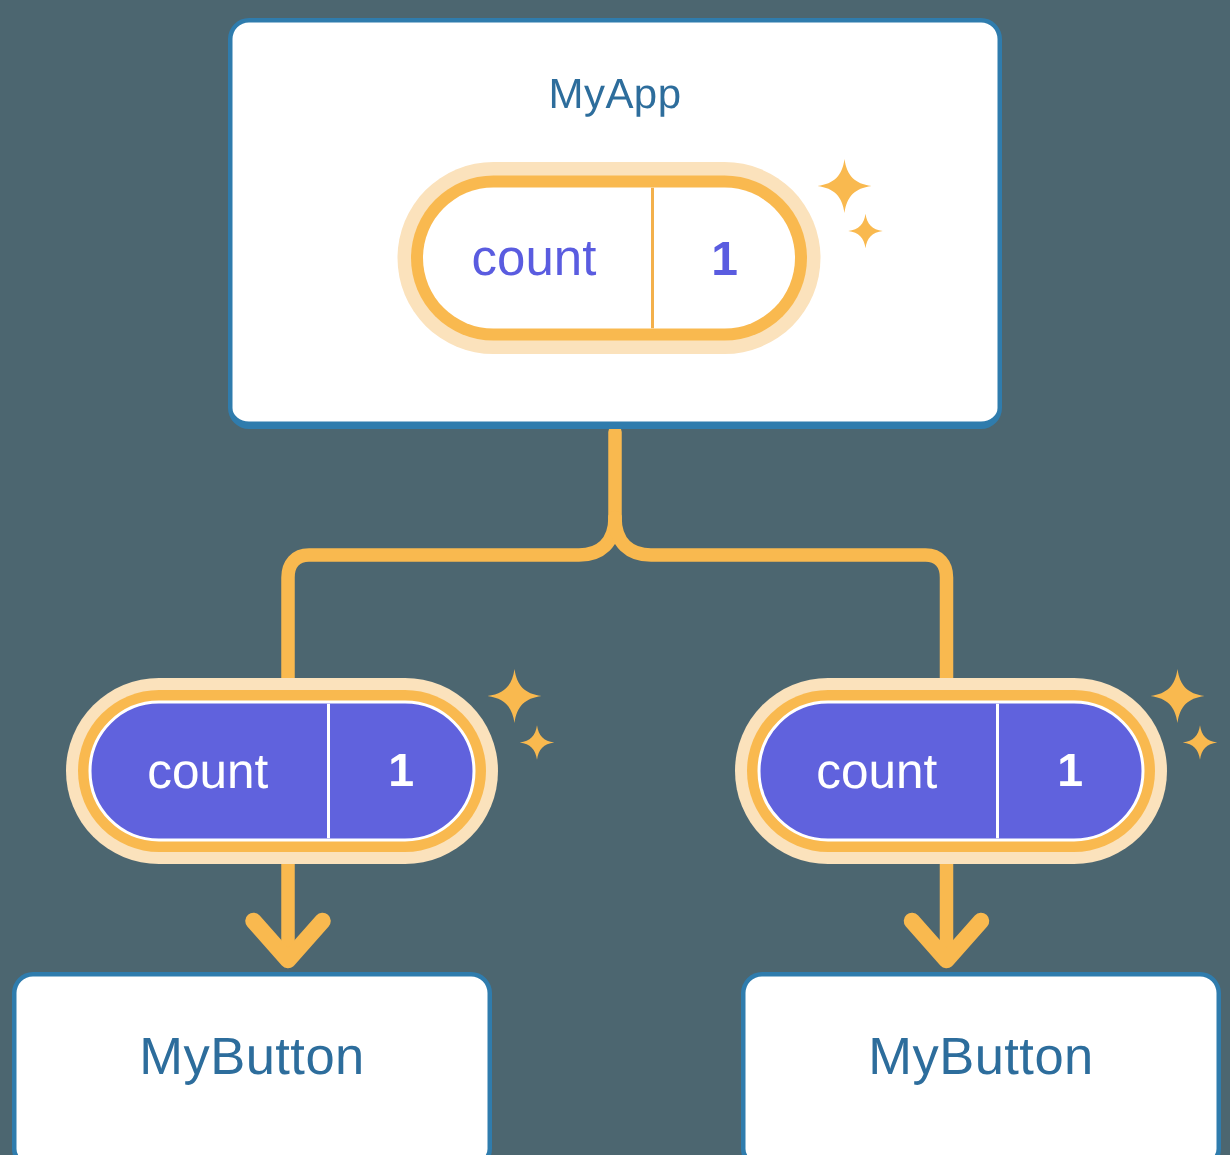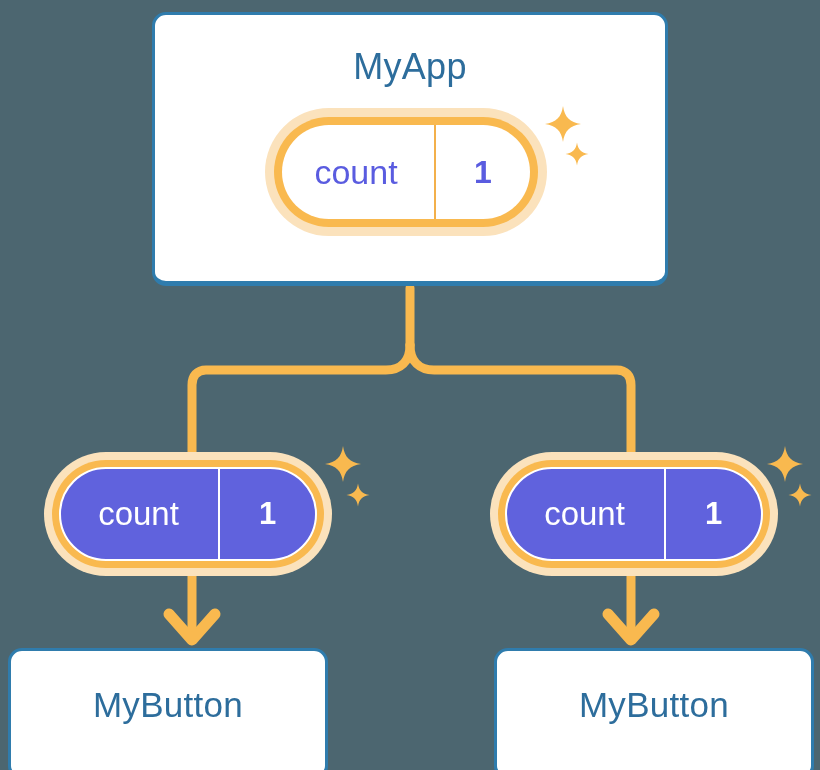--- a/index.html
+++ b/index.html
@@ -35,21 +35,21 @@
   .card {
     position: absolute;
     background: #ffffff;
     border: 3px solid #2f7cad;
     border-bottom-width: 5px;
     border-radius: 14px;
     box-sizing: border-box;
   }
   .card-title {
     color: #2d6d9c;
-    font-size: 36px;
+    font-size: 28px;
     font-weight: 400;
     letter-spacing: 0.3px;
     text-align: center;
     line-height: 1;
     white-space: nowrap;
   }
 
   #card-myapp {
     left: 152px;
     top: 12px;

